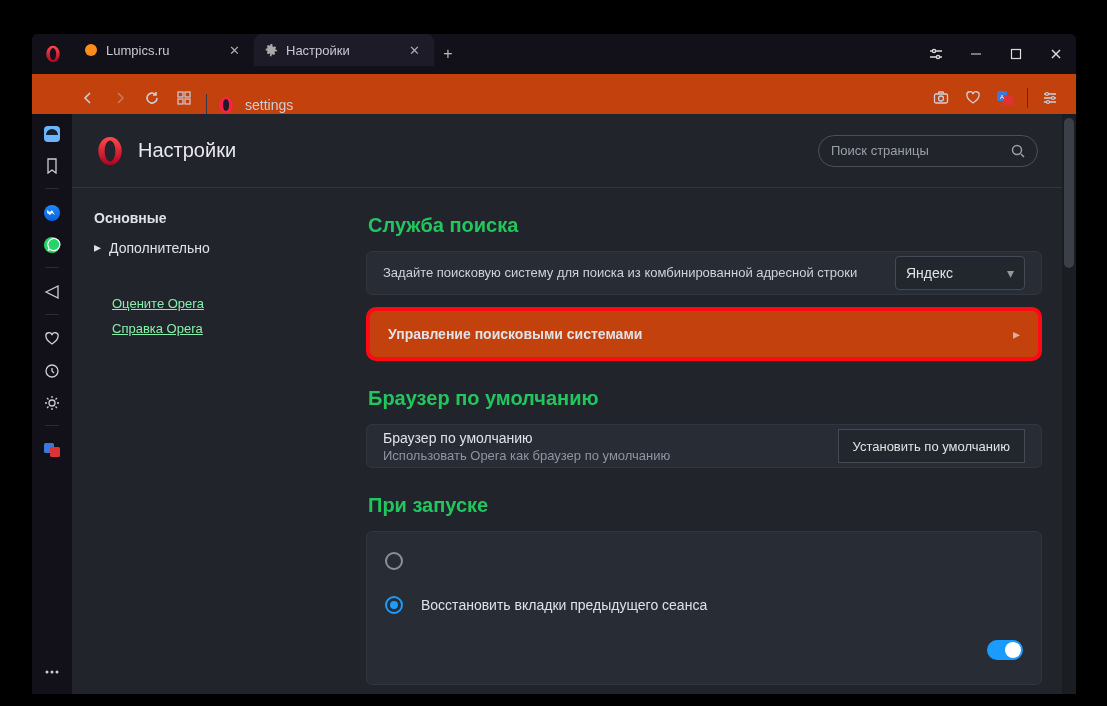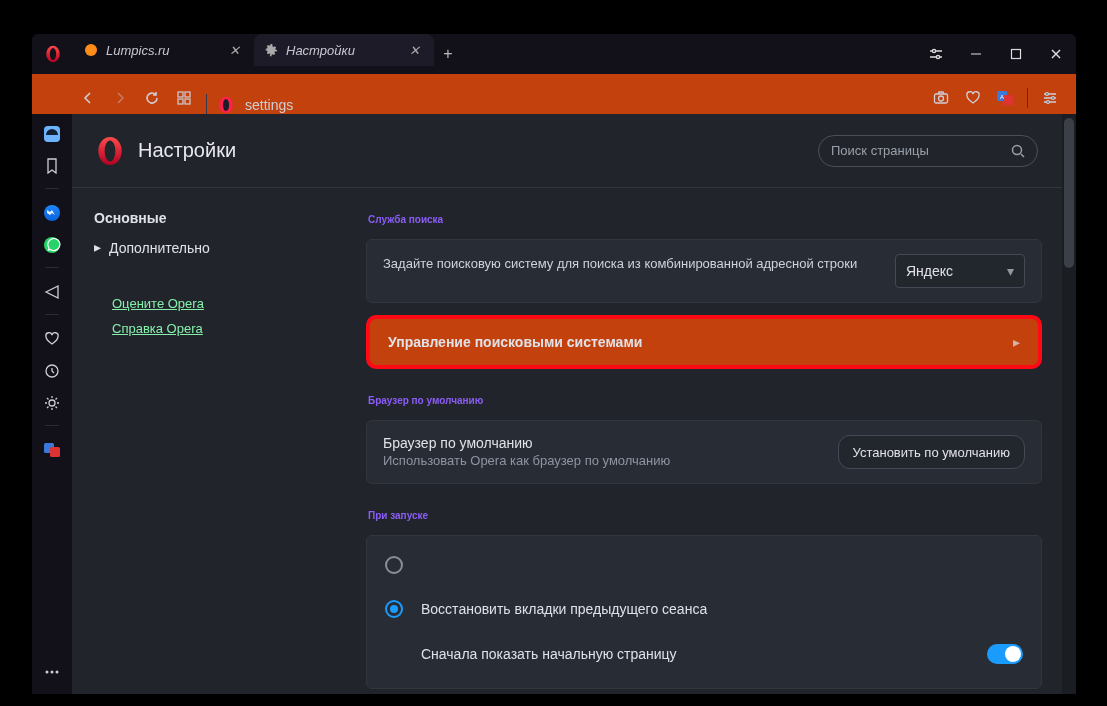--- a/index.html
+++ b/index.html
@@ -12,21 +12,20 @@
   
   .titlebar {
     height: 40px; background: #121019; display: flex; align-items: stretch;
   }
   .opera-btn { width: 42px; display:flex; align-items:center; justify-content:center; }
   .tab {
     display:flex; align-items:center; gap:8px; padding:0 10px;
     height:32px; color:#c9c7d0; font-size:13px; min-width:180px;
     border-top-left-radius:8px; border-top-right-radius:8px;
     position:relative;
-    font-style:italic;
   }
   .tab.active { background:#1e1b29; }
   .tab .favicon { width:14px; height:14px; }
   .tab .closex { margin-left:auto; color:#aaa; font-size:13px; padding:2px 4px;}
   .newtab { width:28px; display:flex; align-items:center; justify-content:center; color:#bbb; font-size:16px;}
   .titlebar-spacer{flex:1;}
   .wincontrols{display:flex; align-items:center; gap:0;}
   .winbtn{width:40px; height:40px; display:flex; align-items:center; justify-content:center; color:#ddd;}
   .winbtn svg{width:12px;height:12px;}
   .easy-setup{width:40px;display:flex;align-items:center;justify-content:center;color:#ddd;}
@@ -75,45 +74,45 @@
   .settings-body{flex:1; display:flex; min-height:0;}
   .settings-nav{
     width:290px; padding:22px 22px; color:#e1e2e8; font-size:14px;
     border-right:0;
   }
   .nav-group{margin-bottom:14px; display:flex; align-items:center; gap:8px;}
   .nav-group.bold{font-weight:700;}
   .caret{display:inline-block; transform:translateY(-1px);}
   .nav-link{color:#86efac; text-decoration:underline; display:block; margin:10px 0 6px 18px; font-size:13px;}
   .main{flex:1; padding:18px 20px 0 4px; overflow:hidden;}
-  .sec-title{color:#8b5cf6; font-size:10px; font-weight:700; margin:8px 0 14px 2px;}
+  .sec-title{color:#22c55e; font-size:20px; font-weight:700; margin:8px 0 14px 2px;}
   .card{
     background:#282c34; border:1px solid #32363f; border-radius:6px;
-    padding:14px 16px; display:flex; align-items:flex-start; gap:18px; color:#cfd2da;
+    padding:4px 16px; display:flex; align-items:center; gap:18px; color:#cfd2da;
   }
   .card + .card-like{margin-top:12px;}
   .card .desc{font-size:13px; line-height:1.5;}
   .select{
     margin-left:auto; min-width:130px; height:34px;
     background:#22262d; border:1px solid #444a55; border-radius:4px;
     display:flex; align-items:center; padding:0 10px; color:#e1e2e8; font-size:14px;
   }
   .select .dd{margin-left:auto; opacity:.6;}
   .row-link{
     border:4px solid #ff0915; border-radius:10px;
     background:#c2410c; height:54px;
     display:flex; align-items:center; padding:0 18px; color:#e1e2e8; font-size:14px;
     font-weight:700; margin-top:10px;
   }
   .row-link .chev{margin-left:auto; opacity:.7; font-weight:400;}
   .card.stack{flex-direction:column; align-items:stretch;}
   .card .sub{color:#8e94a2; font-size:13px; margin-top:2px;}
   .btn{
     margin-left:auto; height:34px; padding:0 14px;
-    background:#22262d; border:1px solid #444a55; border-radius:12px;
+    background:#22262d; border:1px solid #444a55; border-radius:0;
     color:#e1e2e8; font-size:13px; display:flex; align-items:center;
   }
   .radio-row{display:flex; align-items:center; gap:18px; padding:10px 2px; color:#dfe1e8; font-size:14px;}
   .radio{
     width:18px;height:18px;border-radius:50%; border:2px solid #8a8f9b; display:inline-block; position:relative;
   }
   .radio.checked{border-color:#1a9cff;}
   .radio.checked::after{content:""; position:absolute; inset:3px; border-radius:50%; background:#1a9cff;}
   .indent{padding-left:38px; display:flex; align-items:center;}
   .toggle{margin-left:auto; width:36px; height:20px; border-radius:10px; background:#1a9cff; position:relative;}
@@ -406,21 +405,20 @@
             <div class="sec-title" style="margin-top:26px;">При запуске</div>
             <div class="card stack" style="gap:6px; padding:10px 16px 14px;">
               <div class="radio-row">
                 <span class="radio"></span>
               </div>
               <div class="radio-row">
                 <span class="radio checked"></span>
                 <span>Восстановить вкладки предыдущего сеанса</span>
               </div>
               <div class="radio-row indent">
-                <span>Сначала показать начальную страницу</span>
                 <span class="toggle"></span>
               </div>
             </div>
           </div>
         </div>
       </div>
 
       <div class="scrollbar">
         <div class="thumb"></div>
       </div>

